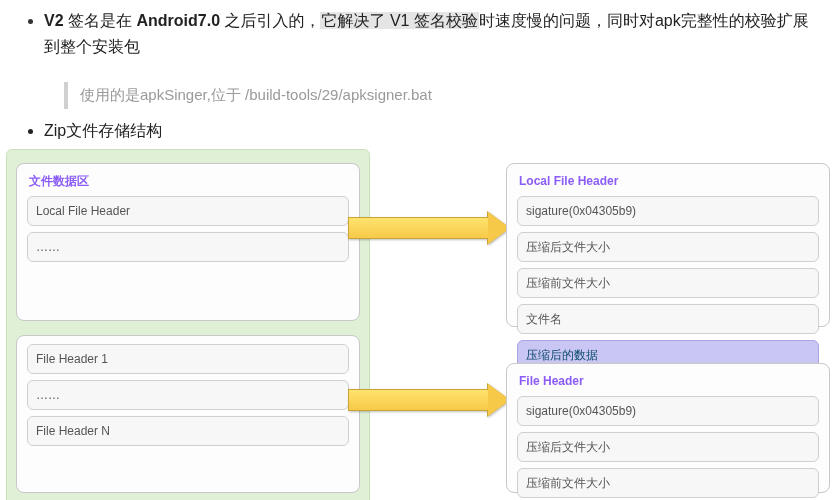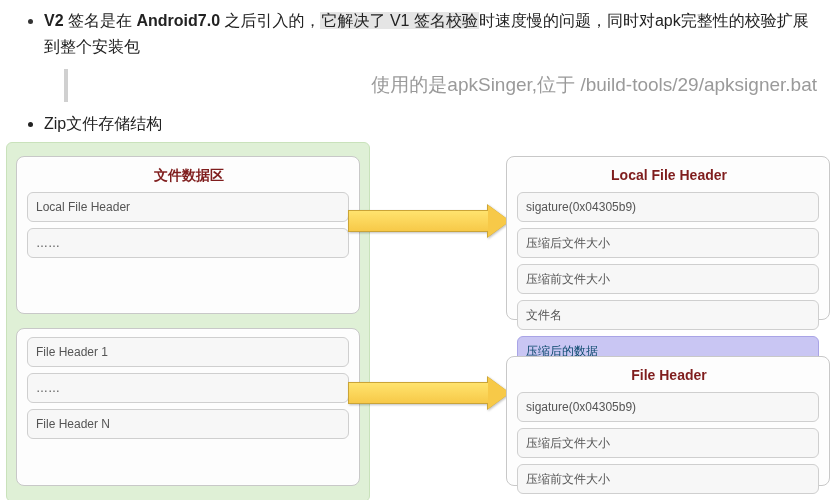--- a/index.html
+++ b/index.html
@@ -16,26 +16,25 @@
   .content-top { padding: 8px 22px 0 22px; }
   ul.bullets { list-style: disc; padding-left: 22px; }
   ul.bullets > li { margin-bottom: 6px; }
   .para1 { font-size: 16px; line-height: 1.6; color: #222; }
   .para1 b { font-weight: 700; }
   .hl {
     background: #e5e5e5;
     padding: 0 1px;
   }
   .quote-block {
-    margin: 10px 0 10px 20px;
+    margin: 23px 0 10px 20px;
     padding: 2px 0 2px 12px;
     border-left: 4px solid #d0d0d0;
     color: #9a9a9a;
-    font-size: 19px;
-    text-align: right;
+    font-size: 15px;
   }
   .bullet2 { font-size: 16px; color: #222; }
 
   
   .diagram {
     position: relative;
     width: 839px;
     height: 360px;
     margin-top: 6px;
   }
@@ -50,25 +49,24 @@
   .panel {
     position: absolute;
     background: #fdfdfd;
     border: 1px solid #c8c8c8;
     border-radius: 8px;
     padding: 8px 10px 10px 10px;
     box-shadow: inset 0 0 0 1px rgba(255,255,255,.5);
   }
   .panel-title {
     font-weight: 700;
-    font-size: 14px;
+    font-size: 12px;
     margin-bottom: 6px;
     padding-left: 2px;
-    color: #7f1d1d;
-    text-align: center;
+    color: #8b5cf6;
   }
   .row {
     background: #f7f7f7;
     border: 1px solid #cfcfcf;
     border-radius: 6px;
     padding: 5px 8px;
     margin-bottom: 6px;
     font-size: 12px;
     color: #555;
     white-space: nowrap;

